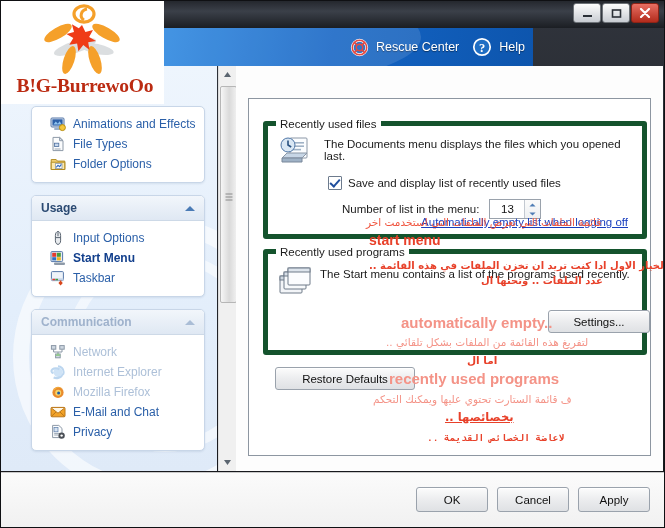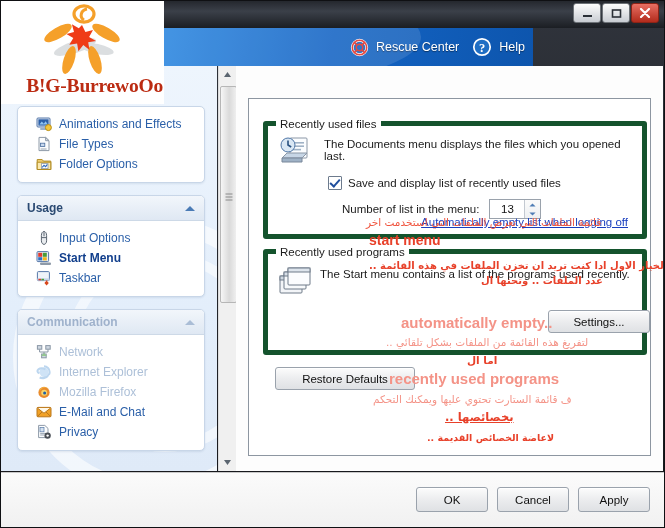--- a/index.html
+++ b/index.html
@@ -34,36 +34,36 @@
   .banner-actions{position:absolute;right:8px;top:0;height:38px;display:flex;
     align-items:center;gap:7px;color:#fff;font-size:12.5px;}
   .banner-actions .lbl{text-shadow:0 1px 1px rgba(0,0,0,.45);}
   .lifering{display:block;}
   .helpq{display:block;}
 
   
   .logo-plate{position:absolute;left:1px;top:1px;width:163px;height:103px;
     background:#ffffff;z-index:6;overflow:hidden;}
   .logo-mark{position:absolute;left:30px;top:2px;width:105px;height:72px;}
-  .logo-text{position:absolute;left:6px;top:74px;width:156px;text-align:right;
+  .logo-text{position:absolute;left:6px;top:74px;width:156px;text-align:center;
     font-family:"Liberation Serif",serif;font-weight:bold;font-size:19.5px;
     color:#bb2b12;letter-spacing:-.2px;white-space:nowrap;}
 
   
   .sidebar{position:absolute;left:1px;top:66px;width:216px;height:405px;
     background:linear-gradient(#eef5fd,#e3eefb 60%,#dfeaf8);
     overflow:hidden;}
   .sb-swirl{position:absolute;right:-78px;top:150px;width:250px;height:250px;
     border-radius:50%;border:16px solid rgba(255,255,255,.6);}
   .sb-swirl2{position:absolute;right:-48px;top:186px;width:180px;height:180px;
     border-radius:50%;border:10px solid rgba(255,255,255,.55);}
   .sb-inner{position:relative;padding:0 8px;}
 
   .panel{background:#fff;border:1px solid #c8d6e8;border-radius:5px;
-    margin:0 4px 12px 8px;box-shadow:0 1px 2px rgba(60,90,130,.12);}
+    margin:0 4px 12px 22px;box-shadow:0 1px 2px rgba(60,90,130,.12);}
   .panel-head{display:flex;align-items:center;justify-content:space-between;
     height:24px;padding:0 9px;
     background:linear-gradient(#f2f6fb,#dfe8f3);
     border-bottom:1px solid #cdd9e7;border-radius:4px 4px 0 0;
     font-size:12px;font-weight:bold;color:#2b4a72;}
   .panel-head.dim{color:#9fb2cc;}
   .caret{width:0;height:0;border-left:5px solid transparent;border-right:5px solid transparent;
     border-bottom:5px solid #4a7bb5;}
   .caret.dim{border-bottom-color:#aabdd6;}
   .panel-body{padding:7px 0 8px 0;}
@@ -482,21 +482,21 @@
       <div class="ann ar pale" style="left:137px;top:237px;font-size:10.5px;">لتفريغ هذه القائمة من الملفات بشكل تلقائي ..</div>
 
       <div class="ann ar strong" style="left:218px;top:255px;font-size:10.5px;">اما ال</div>
 
       <div class="ann en pale" style="left:140px;top:271px;font-size:15px;">recently used programs</div>
 
       <div class="ann ar pale" style="left:124px;top:294px;font-size:10.5px;">ف قائمة الستارت تحتوي عليها ويمكنك التحكم</div>
 
       <div class="ann ar strong" style="left:196px;top:311px;font-size:11.5px;text-decoration:underline;">بخصائصها ..</div>
 
-      <div class="ann ar strong" style="left:178px;top:333px;font-size:9.5px;">لاعاضة الخصائص القديمة ..</div>
+      <div class="ann ar strong" style="left:178px;top:333px;font-size:9.5px;font-family:Liberation Mono, monospace;">لاعاضة الخصائص القديمة ..</div>
     </div>
   </div>
 
   <div class="footer">
     <div class="footer-btns">
       <div class="btn fbtn">
         <span>OK</span>
       </div>
       <div class="btn fbtn">
         <span>Cancel</span>

